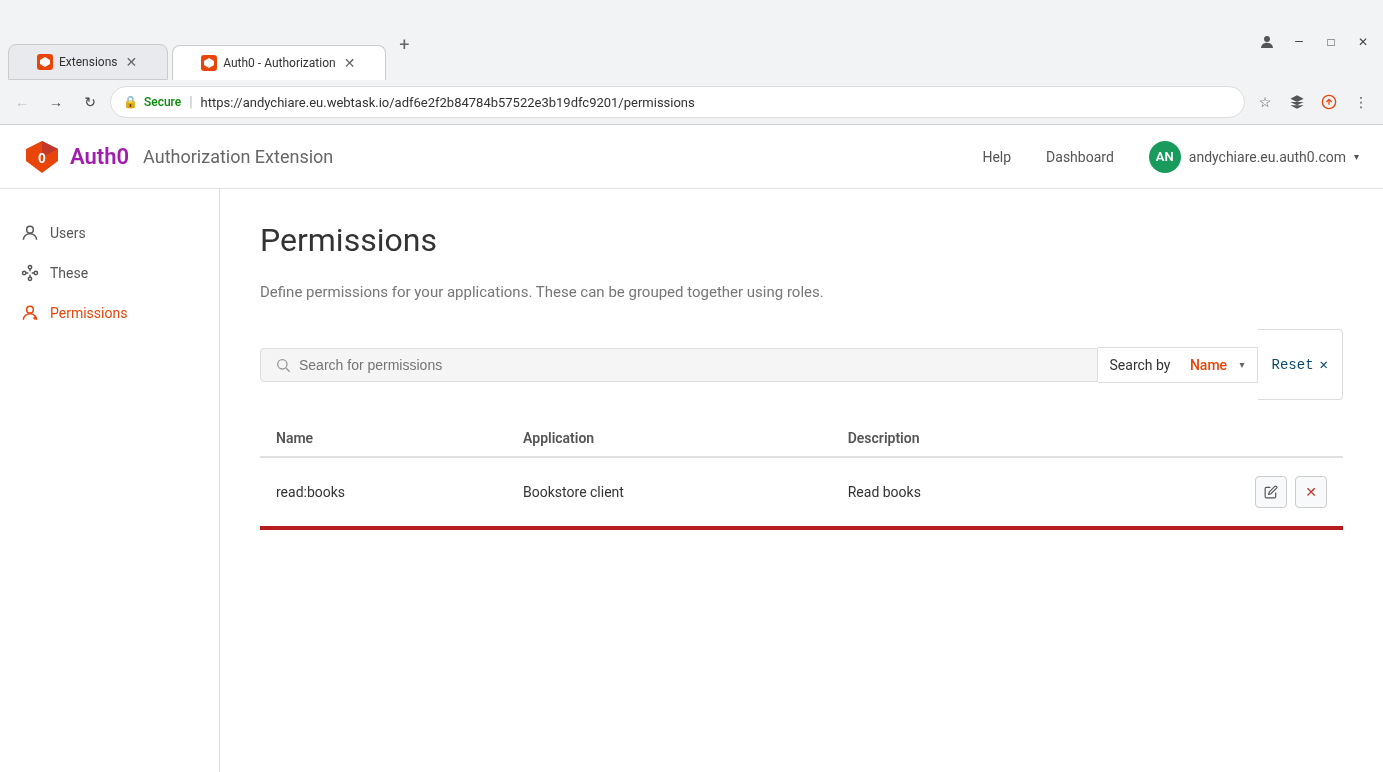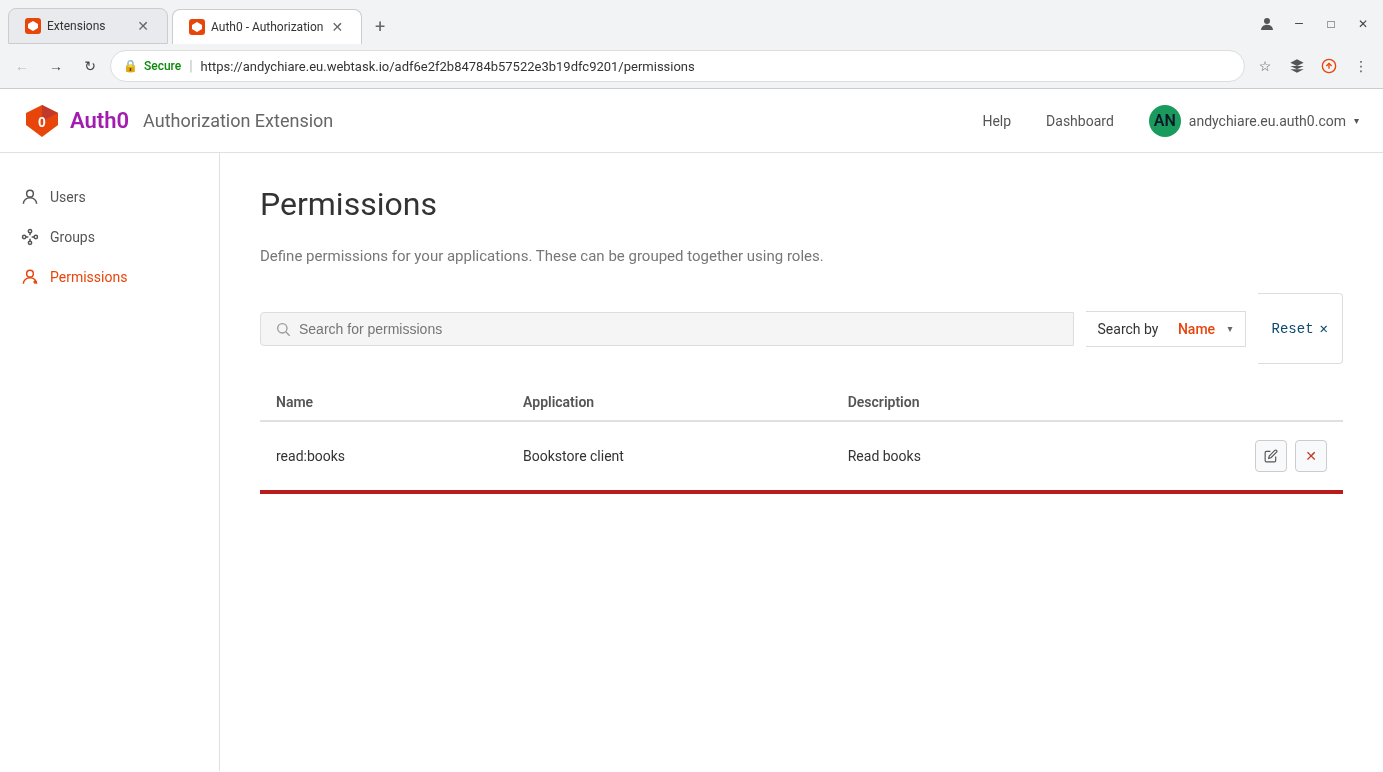--- a/index.html
+++ b/index.html
@@ -1,21 +1,21 @@
 <!DOCTYPE html>
 <html><head>
   <meta charset="utf-8">
   <style>
     * { box-sizing: border-box; margin: 0; padding: 0; }
     body { font-family: -apple-system, BlinkMacSystemFont, 'Segoe UI', Roboto, sans-serif; background: #fff; font-size: 14px; color: #333; }
 
     
     .browser-chrome { background: #f1f3f4; border-bottom: 1px solid #ccc; }
     .browser-title-bar { display: flex; align-items: center; padding: 8px 8px 0; gap: 4px; }
-    .browser-tab { display: flex; align-items: center; gap: 6px; padding: 8px 16px; border-radius: 8px 8px 0 0; background: #fff; border: 1px solid #ccc; border-bottom: none; font-size: 13px; min-width: 160px; max-width: 220px; }
+    .browser-tab { display: flex; align-items: center; gap: 6px; padding: 8px 28px; border-radius: 8px 8px 0 0; background: #fff; border: 1px solid #ccc; border-bottom: none; font-size: 13px; min-width: 160px; max-width: 220px; margin-top: 36px; }
     .browser-tab.inactive { background: #e8eaed; border-bottom: 1px solid #ccc; }
     .browser-tab-icon { width: 16px; height: 16px; border-radius: 2px; flex-shrink: 0; }
     .browser-tab-label { flex: 1; overflow: hidden; text-overflow: ellipsis; white-space: nowrap; font-size: 12px; }
     .browser-tab-close { cursor: pointer; color: #666; font-size: 14px; padding: 2px; border-radius: 50%; line-height: 1; }
     .new-tab-btn { width: 28px; height: 28px; display: flex; align-items: center; justify-content: center; border-radius: 50%; cursor: pointer; color: #666; font-size: 18px; }
     .window-controls { margin-left: auto; display: flex; gap: 8px; align-items: center; padding-bottom: 4px; }
     .win-btn { width: 24px; height: 24px; display: flex; align-items: center; justify-content: center; cursor: pointer; color: #444; font-size: 12px; }
 
     .browser-toolbar { display: flex; align-items: center; padding: 6px 8px; gap: 6px; background: #f1f3f4; }
     .nav-btn { width: 28px; height: 28px; border-radius: 50%; display: flex; align-items: center; justify-content: center; cursor: pointer; color: #444; font-size: 14px; }
@@ -29,21 +29,21 @@
 
     
     .app-header { display: flex; align-items: center; padding: 0 24px; height: 64px; border-bottom: 1px solid #e0e0e0; background: #fff; }
     .app-logo { display: flex; align-items: center; gap: 10px; }
     .logo-icon { width: 36px; height: 36px; }
     .logo-text-auth { font-size: 22px; font-weight: 600; color: #a21caf; }
     .logo-text-ext { font-size: 18px; color: #666; margin-left: 4px; }
     .header-nav { margin-left: auto; display: flex; align-items: center; gap: 35px; }
     .header-link { color: #555; text-decoration: none; font-size: 14px; }
     .user-badge { display: flex; align-items: center; gap: 8px; cursor: pointer; }
-    .user-avatar { width: 32px; height: 32px; border-radius: 50%; background: #1a9b5e; color: #0f172a; display: flex; align-items: center; justify-content: center; font-size: 16px; font-weight: 600; }
+    .user-avatar { width: 32px; height: 32px; border-radius: 50%; background: #1a9b5e; color: #ffffff; display: flex; align-items: center; justify-content: center; font-size: 13px; font-weight: 600; }
     .user-name { color: #555; font-size: 14px; }
     .chevron-down { color: #555; font-size: 10px; }
 
     
     .app-body { display: flex; min-height: calc(772px - 64px - 90px); }
     .sidebar { width: 220px; border-right: 1px solid #e0e0e0; padding: 24px 0; background: #fff; flex-shrink: 0; }
     .sidebar-item { display: flex; align-items: center; gap: 10px; padding: 10px 20px; cursor: pointer; color: #555; font-size: 14px; text-decoration: none; }
     .sidebar-item.active { color: #e8450a; }
     .sidebar-item-icon { width: 20px; height: 20px; display: flex; align-items: center; justify-content: center; flex-shrink: 0; }
     .main-content { flex: 1; padding: 32px 40px; }
@@ -51,21 +51,21 @@
     
     .page-title { font-size: 32px; font-weight: 400; color: #333; margin-bottom: 16px; }
     .page-description { color: #777; font-size: 15px; margin-bottom: 28px; }
 
     
     .create-btn { background: #c0392b; color: #fff; border: none; border-radius: 4px; padding: 12px 20px; font-size: 14px; font-weight: 600; cursor: pointer; display: flex; align-items: center; gap: 8px; text-transform: uppercase; letter-spacing: 0.5px; }
 
     .page-header-row { display: flex; align-items: flex-start; justify-content: space-between; margin-bottom: 8px; }
 
     
-    .search-row { display: flex; align-items: center; gap: 12px; margin-bottom: 20px; }
+    .search-row { display: flex; align-items: center; gap: 0; margin-bottom: 20px; }
     .search-container { display: flex; align-items: center; background: #f5f5f5; border: 1px solid #ddd; border-radius: 4px 0 0 4px; padding: 8px 14px; flex: 1; gap: 8px; }
     .search-input { flex: 1; border: none; background: transparent; outline: none; font-size: 14px; color: #333; }
     .search-by-dropdown { display: flex; align-items: center; gap: 8px; border: 1px solid #ddd; border-left: none; padding: 9px 12px; background: #fff; cursor: pointer; min-width: 160px; font-size: 14px; }
     .search-by-label { color: #333; }
     .search-by-value { color: #e8450a; font-weight: 500; }
     .dropdown-arrow { color: #666; font-size: 10px; margin-left: auto; }
     .reset-btn { display: flex; align-items: center; gap: 6px; border: 1px solid #ddd; border-left: none; padding: 26px 14px; background: #fff; cursor: pointer; font-size: 14px; color: #0c4a6e; border-radius: 0 4px 4px 0; font-family: Liberation Mono, monospace; }
 
     
     .table { width: 100%; border-collapse: collapse; }
@@ -187,21 +187,21 @@
             <circle cx="5" cy="12" r="2"></circle>
             <circle cx="12" cy="5" r="2"></circle>
             <circle cx="19" cy="12" r="2"></circle>
             <circle cx="12" cy="19" r="2"></circle>
             <line x1="7" y1="12" x2="10" y2="12"></line>
             <line x1="12" y1="7" x2="12" y2="10"></line>
             <line x1="14" y1="12" x2="17" y2="12"></line>
             <line x1="12" y1="14" x2="12" y2="17"></line>
           </svg>
       </span>
-      <span>Groups</span>
+      <span>These</span>
     </a>
     <a class="sidebar-item active">
       <span class="sidebar-item-icon">
         <svg width="20" height="20" viewBox="0 0 24 24" fill="none" stroke="#e8450a" stroke-width="1.8">
             <circle cx="12" cy="8" r="4"></circle>
             <path d="M4 20c0-4 3.6-7 8-7s8 3 8 7"></path>
             <line x1="16" y1="18" x2="20" y2="18"></line>
             <line x1="18" y1="16" x2="18" y2="20"></line>
           </svg>
       </span>

